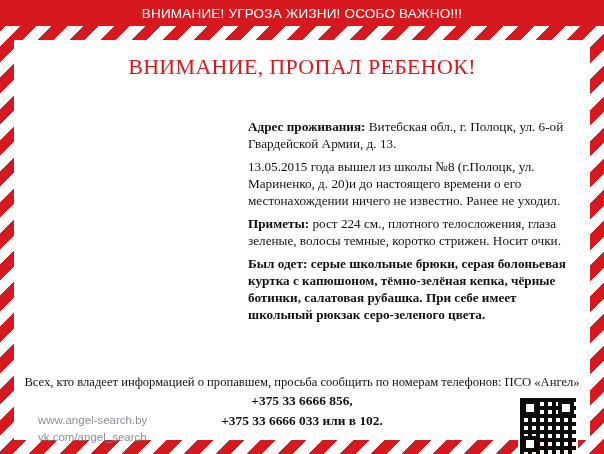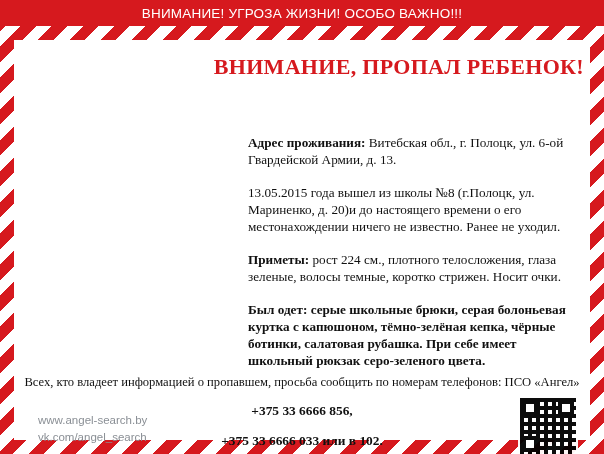--- a/index.html
+++ b/index.html
@@ -58,24 +58,24 @@
     background: #ffffff;
     box-sizing: border-box;
   }
   .content {
     position: absolute;
     top: 4px; left: 6px;
     width: 564px;
     height: 392px;
   }
   .headline {
-    text-align: right;
+    text-align: center;
     color: #d6191e;
     font-family: "Liberation Serif", serif;
-    font-weight: bold;
+    font-weight: normal;
     font-size: 22px;
     margin-top: 10px;
     letter-spacing: 0.3px;
   }
   .subhead {
     text-align: center;
     color: #111111;
     font-family: "Liberation Serif", serif;
     font-weight: bold;
     font-size: 17px;
@@ -229,38 +229,38 @@
     position: absolute;
     left: 228px;
     top: 0;
     width: 336px;
     font-family: "Liberation Serif", serif;
     font-size: 13.2px;
     line-height: 1.29;
     color: #111111;
     text-align: left;
   }
-  .desc p { margin: 16px 0 6px 0; }
+  .desc p { margin: 0 0 6px 0; }
   .lbl { font-weight: bold; }
   .bold-block { font-weight: bold; }
   .footer {
     position: absolute;
     top: 330px;
     left: 0;
     width: 564px;
     text-align: center;
     font-family: "Liberation Serif", serif;
     font-size: 12.6px;
     color: #111111;
     line-height: 1.3;
   }
   .footer .phones {
     font-weight: bold;
     font-size: 13.4px;
-    margin-top: 12px;
+    margin-top: 2px;
   }
   .sites {
     position: absolute;
     left: 18px;
     top: 368px;
     font-family: "Liberation Sans", sans-serif;
     font-size: 11.5px;
     color: #8a8f95;
     line-height: 1.45;
     text-align: left;

